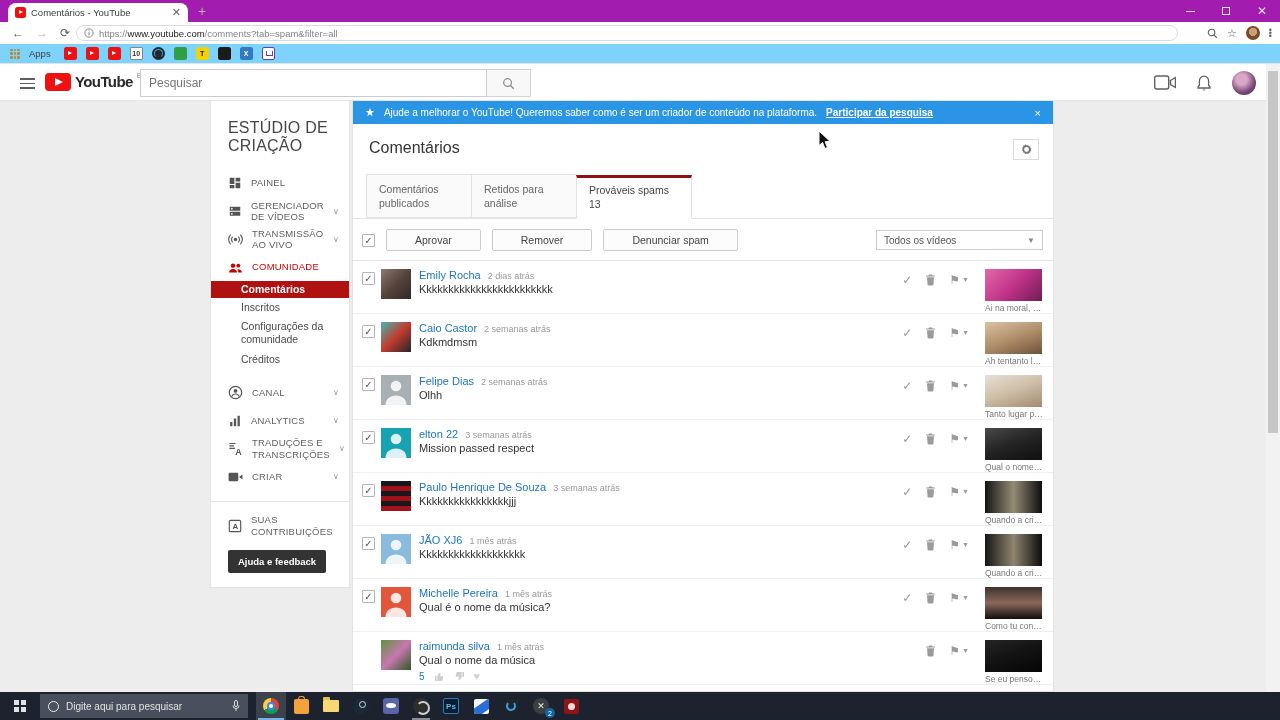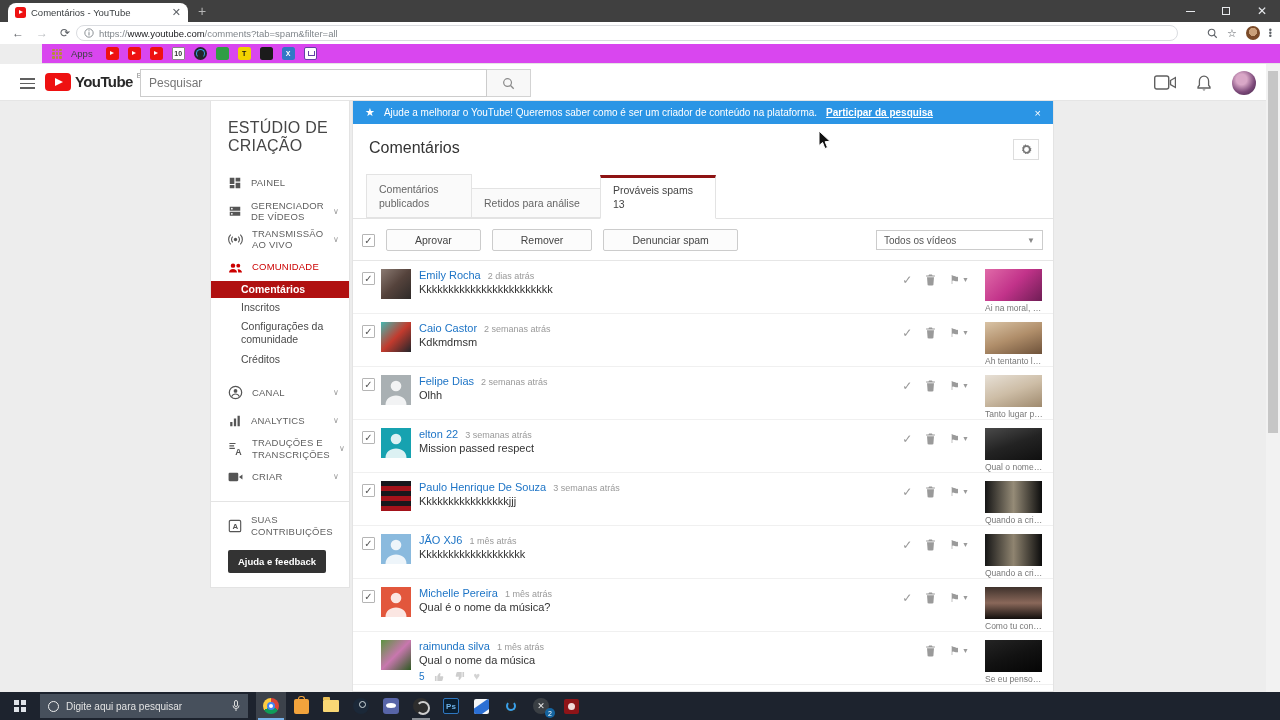--- a/index.html
+++ b/index.html
@@ -1,20 +1,20 @@
 <!DOCTYPE html>
 <html><head>
 <meta charset="utf-8">
 <style>
   * { box-sizing: border-box; margin: 0; padding: 0; }
   html,body { width:1280px; height:720px; overflow:hidden; }
   body { font-family:"Liberation Sans", sans-serif; background:#ededed; position:relative; }
 
   
-  .titlebar { position:absolute; top:0; left:0; right:0; height:26px; background:#404040; }
+  .titlebar { position:absolute; top:0; left:0; right:0; height:26px; background:#a21caf; }
   .br-tab { position:absolute; left:8px; top:3px; width:180px; height:19px; background:#fff;
             border-radius:8px 8px 0 0; display:flex; align-items:center; padding:0 7px; gap:5px; }
   .tab-fav { width:11px; height:11px; background:#e11; border-radius:2.5px; position:relative; flex:none; }
   .tab-fav::after { content:""; position:absolute; left:4px; top:3px; border-left:4px solid #fff;
                     border-top:2.5px solid transparent; border-bottom:2.5px solid transparent; }
   .tab-title { font-size:9.5px; color:#3c4043; flex:1; white-space:nowrap; overflow:hidden; }
   .tab-close { color:#5f6368; font-size:11px; line-height:1; }
   .newtab-btn { position:absolute; left:198px; top:3px; color:#b5b5b5; font-size:14px; }
   .win-controls { position:absolute; right:0; top:0; height:22px; display:flex; }
   .win-btn { width:36px; display:flex; align-items:center; justify-content:center; }
@@ -26,22 +26,22 @@
   .nav-ico { font-size:12px; color:#5f6368; margin-left:12px; line-height:1; }
   .nav-fwd { color:#b9bcbf; }
   .url-box { position:absolute; left:76px; right:102px; top:3px; height:16px; border:1px solid #dadce0;
              border-radius:8px; display:flex; align-items:center; padding:0 7px; gap:5px; background:#fff; }
   .url-text { font-size:9.5px; color:#80868b; white-space:nowrap; overflow:hidden; }
   .url-domain { color:#202124; }
   .ab-right { position:absolute; right:8px; top:0; height:22px; display:flex; align-items:center; gap:9px; }
   .ab-avatar { width:14px; height:14px; border-radius:50%; background:radial-gradient(circle at 50% 42%, #caa07a 38%, #7a4a28 40%); }
   .dots { color:#5f6368; font-size:9px; letter-spacing:0; line-height:3px; text-align:center; }
 
-  .bookmarksbar { position:absolute; top:44px; left:0; right:0; height:20px; background:#d946ef;
-                  border-bottom:1px solid #e4e4e4; display:flex; align-items:center; gap:9px; padding-left:10px;margin-left:42px; }
+  .bookmarksbar { position:absolute; top:44px; left:0; right:0; height:20px; background:#7dd3fc;
+                  border-bottom:1px solid #e4e4e4; display:flex; align-items:center; gap:9px; padding-left:10px; }
   .apps-grid { width:10px; height:10px; display:grid; grid-template-columns:repeat(3,1fr); gap:1px; }
   .apps-grid i { background:#b98a3c; border-radius:1px; }
   .bm-label { font-size:9.5px; color:#3c4043; margin-right:4px; }
   .fav { width:13px; height:13px; border-radius:2.5px; flex:none; display:flex; align-items:center; justify-content:center;
          font-size:7px; font-weight:bold; color:#fff; }
   .fav-yt { background:#e11; position:relative; }
   .fav-yt::after { content:""; position:absolute; left:4.5px; top:3.8px; border-left:4.5px solid #fff;
                    border-top:2.8px solid transparent; border-bottom:2.8px solid transparent; }
   .fav-10 { background:#fff; border:1px solid #888; color:#333; border-radius:1px; }
   .fav-dark { background:#23262b; border-radius:50%; position:relative; }
@@ -412,21 +412,21 @@
       <div class="gear-btn">
         <svg width="13" height="13" viewBox="0 0 16 16">
           <path fill="#757575" d="M8 5a3 3 0 1 0 0 6 3 3 0 0 0 0-6zm6.2 4.1l-1.6.9.2 1.8-1.8.2-.9 1.6L8.3 13l-1.8.6-.9-1.6-1.8-.2.2-1.8-1.6-.9 1-1.6-1-1.6 1.6-.9-.2-1.8 1.8-.2.9-1.6L8.3 3l1.8-.6.9 1.6 1.8.2-.2 1.8 1.6.9-1 1.6z"></path>
           <circle cx="8" cy="8" r="1.7" fill="#fff"></circle>
         </svg>
       </div>
     </div>
 
     <div class="tabs-wrap">
       <div class="tab-btn" style="width:106px">Comentários publicados</div>
-      <div class="tab-btn" style="width:130px">Retidos para análise</div>
+      <div class="tab-btn" style="width:106px">Retidos para análise</div>
       <div class="tab-btn tab-active" style="width:116px">
         <div>Prováveis spams</div>
         <div>13</div>
       </div>
     </div>
 
     <div class="toolbar">
       <div class="cbx">✓</div>
       <button class="tb-btn">Aprovar</button>
       <button class="tb-btn">Remover</button>

